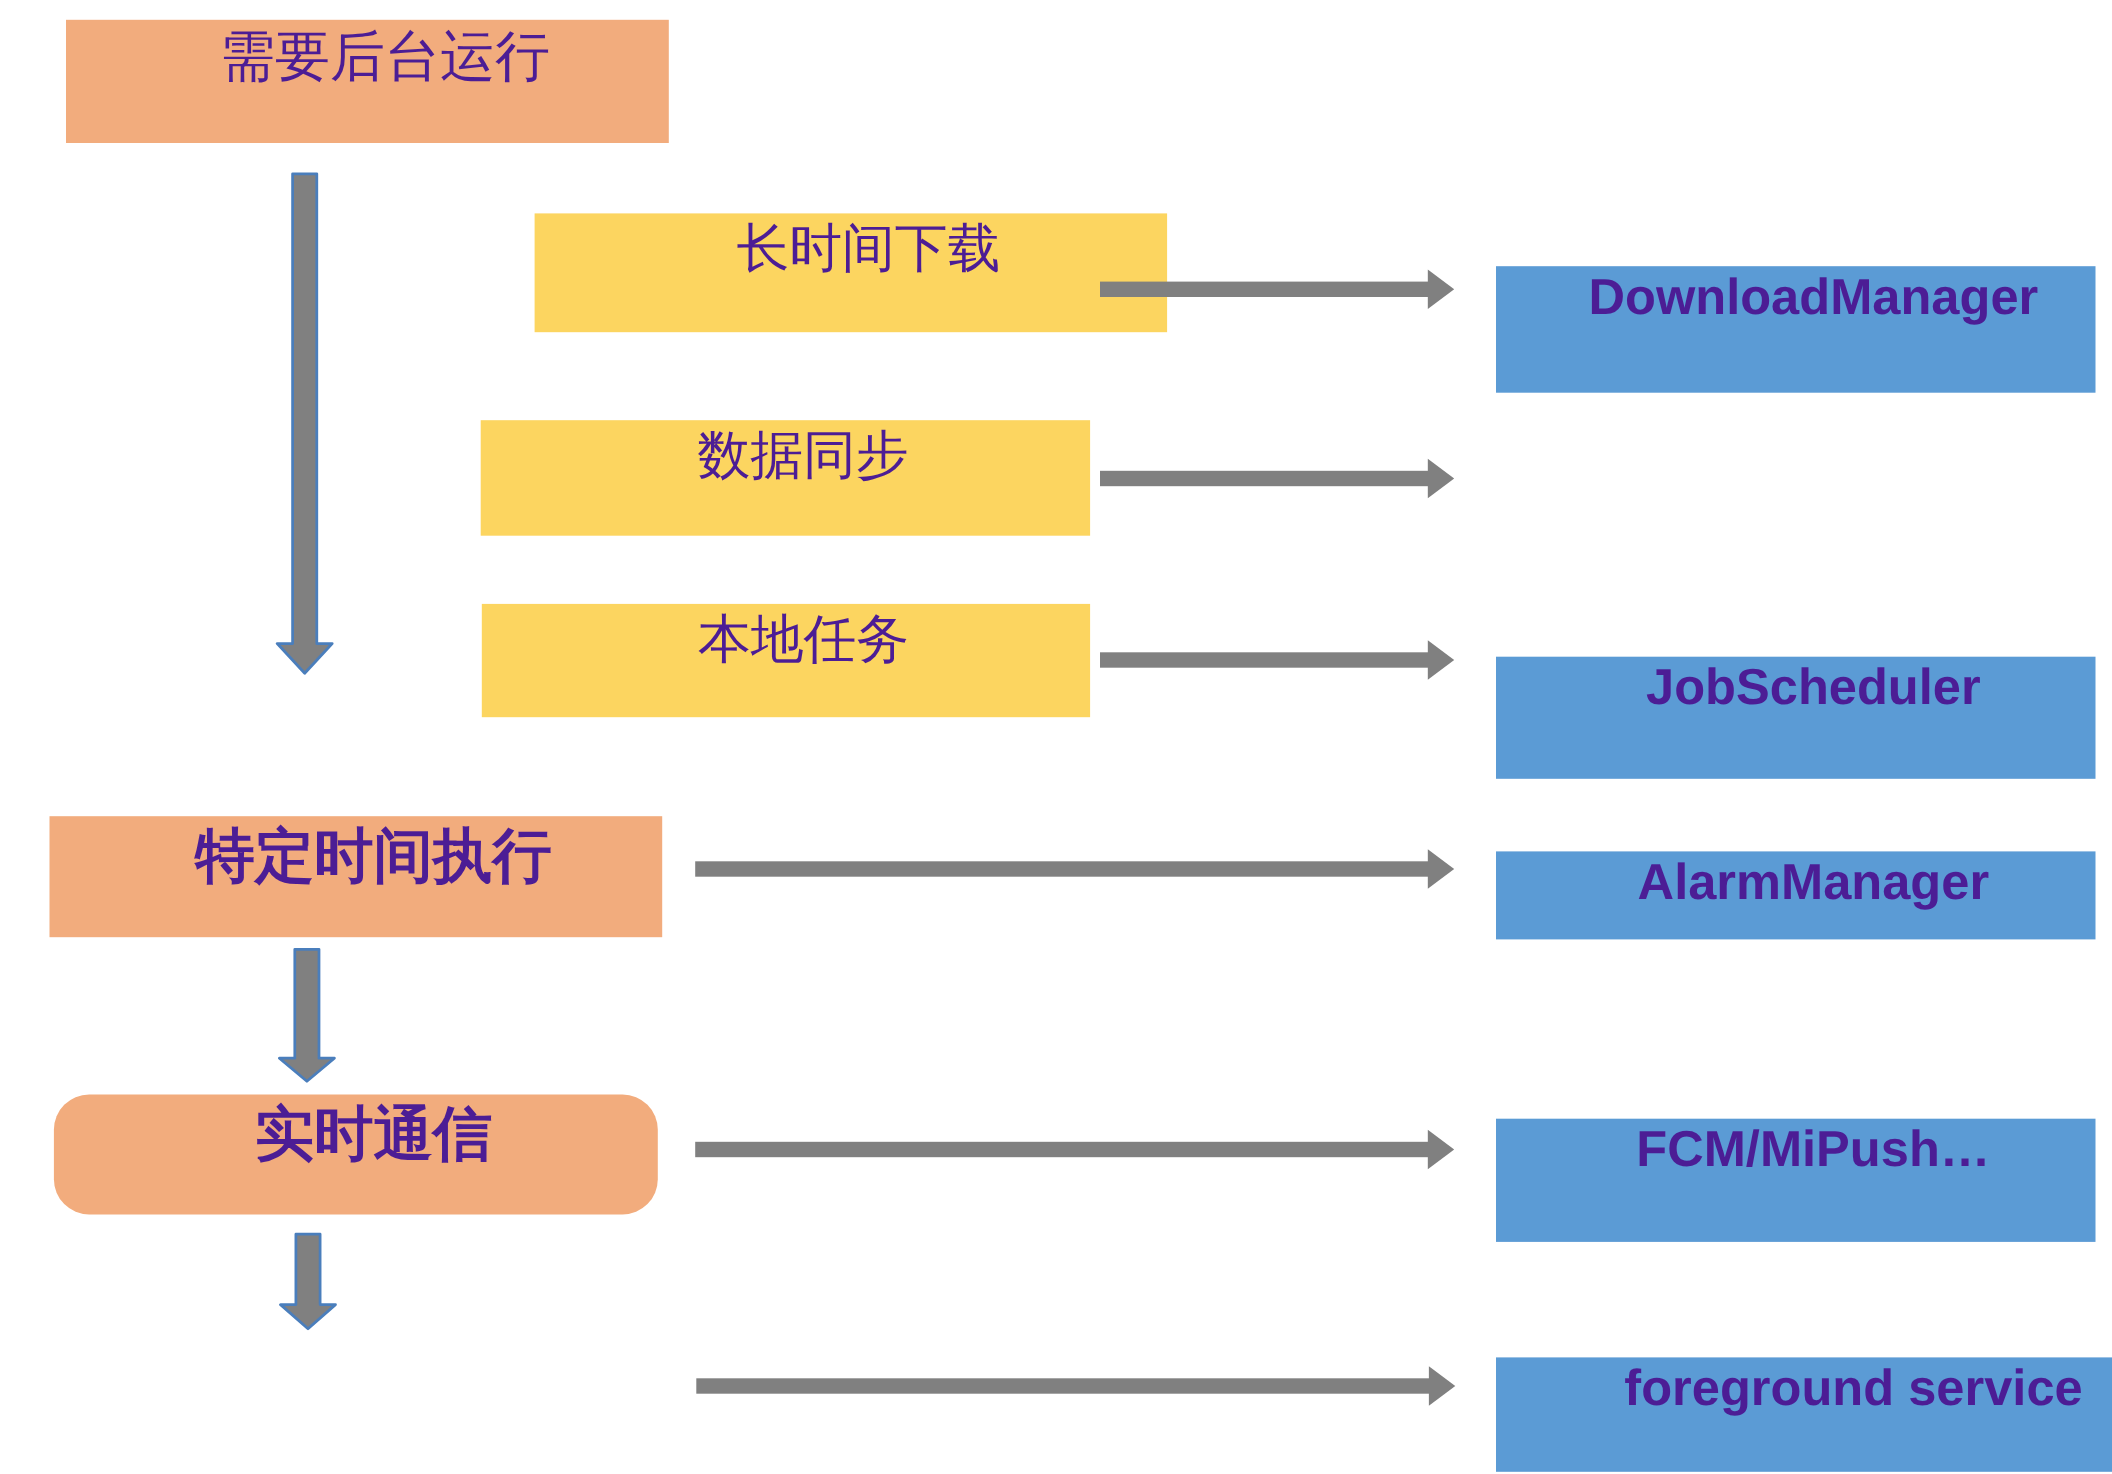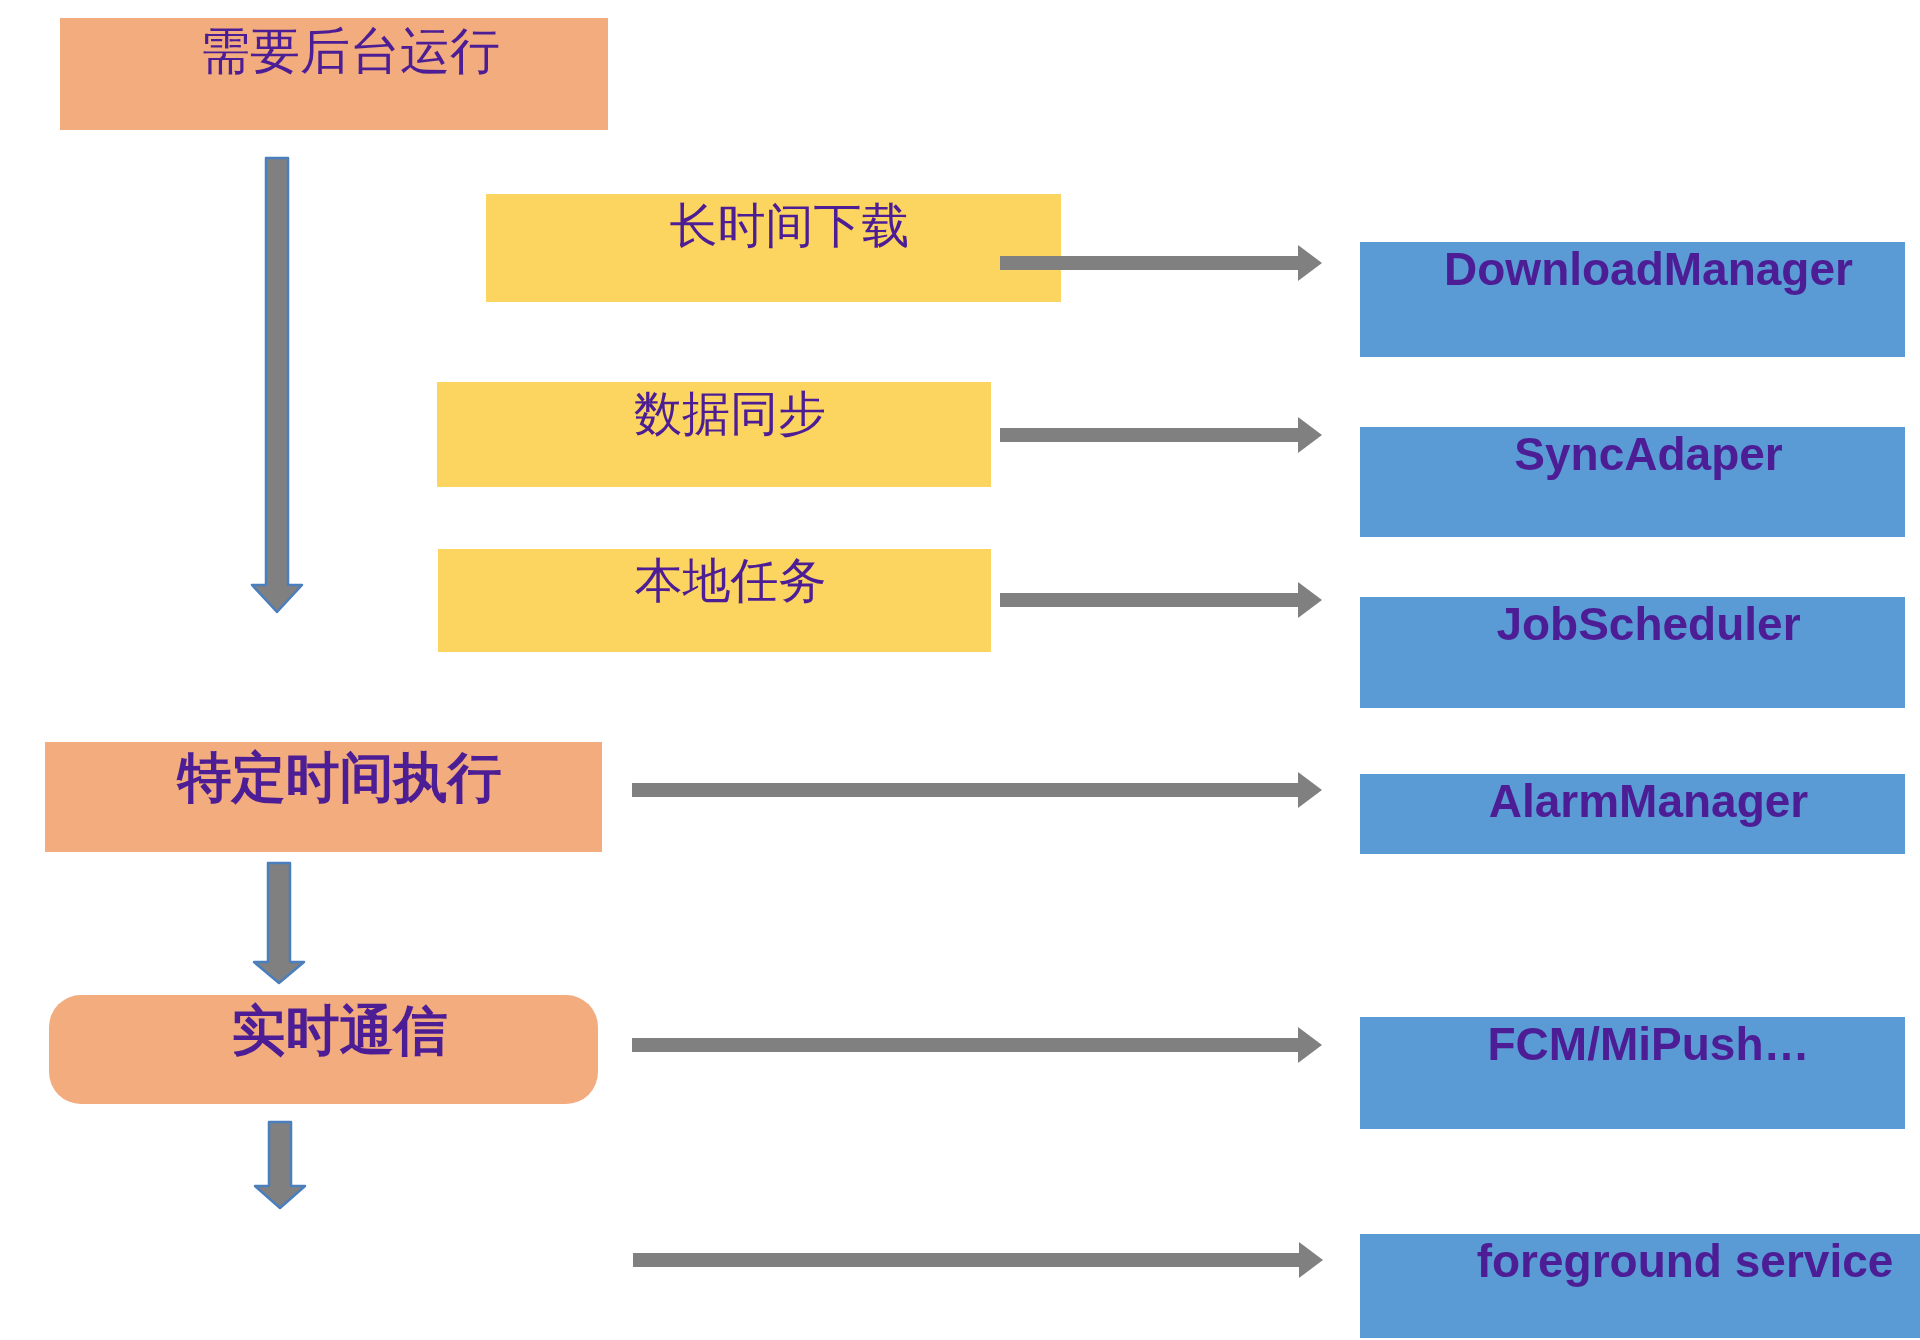--- a/index.html
+++ b/index.html
@@ -113,23 +113,20 @@
   <div class="box yellow" id="y2">
     <span>数据同步</span>
   </div>
   <div class="box yellow" id="y3">
     <span>本地任务</span>
   </div>
 
   <div class="box blue" id="b1">
     <span>DownloadManager</span>
   </div>
-  <div class="box blue" id="b2">
-    <span>SyncAdaper</span>
-  </div>
   <div class="box blue" id="b3">
     <span>JobScheduler</span>
   </div>
   <div class="box blue" id="b4">
     <span>AlarmManager</span>
   </div>
   <div class="box blue" id="b5">
     <span>FCM/MiPush…</span>
   </div>
   <div class="box blue" id="b6">

